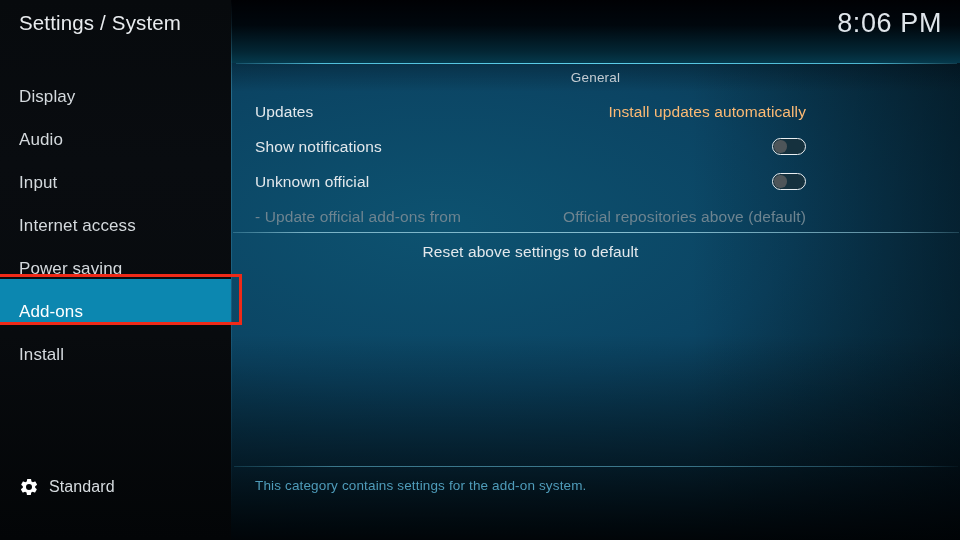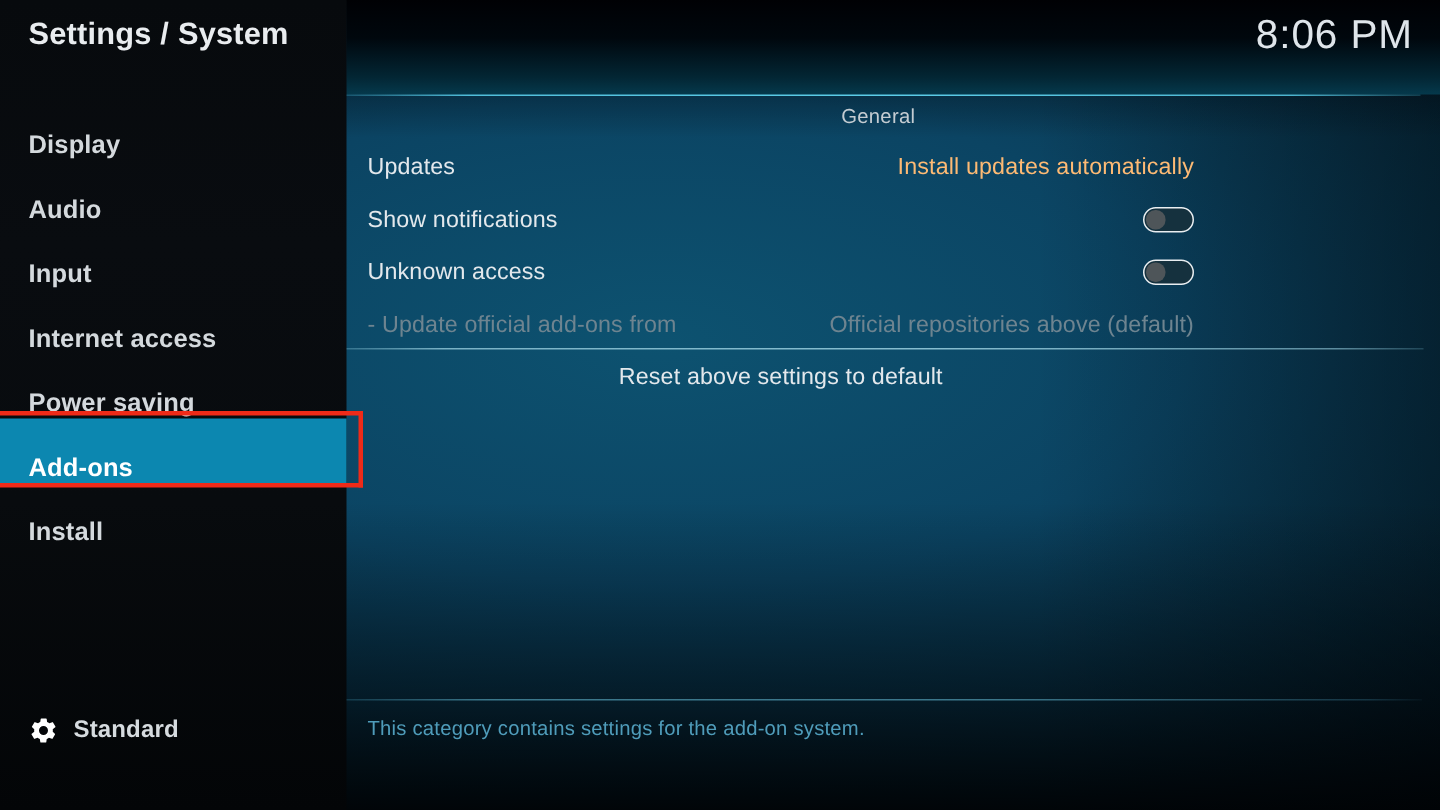--- a/index.html
+++ b/index.html
@@ -37,21 +37,20 @@
 
   
   .sidebar {
     position: absolute;
     left: 0; top: 0;
     width: 231px;
     height: 540px;
     background:
       linear-gradient(to bottom, #070a0d 0%, #090c10 30%, #080b0e 62%, #030507 100%);
     z-index: 5;
-    font-weight: bold;
   }
   .sidebar-title {
     position: absolute;
     left: 19px;
     top: 11px;
     font-size: 20.5px;
     color: #e9ecef;
     letter-spacing: 0.15px;
     white-space: nowrap;
   }
@@ -102,21 +101,21 @@
   .gear-icon { width: 20px; height: 20px; display: block; }
   .profile-label {
     font-size: 16px;
     color: #d6dbdf;
     letter-spacing: 0.1px;
   }
 
   
   .content {
     position: absolute;
-    left: 221px;
+    left: 231px;
     top: 0;
     width: 729px;
     height: 540px;
     z-index: 4;
   }
   .content-edge-left {
     position: absolute;
     left: 0; top: 0;
     width: 1px; height: 540px;
     background: linear-gradient(to bottom, rgba(80,170,200,0) 0%, rgba(90,180,210,0.35) 14%, rgba(70,150,185,0.22) 60%, rgba(40,90,120,0) 95%);
@@ -261,21 +260,21 @@
       </div>
 
       <div class="row">
         <span class="row-label">Show notifications</span>
         <span class="toggle">
           <span class="knob"></span>
         </span>
       </div>
 
       <div class="row">
-        <span class="row-label">Unknown access</span>
+        <span class="row-label">Unknown official</span>
         <span class="toggle">
           <span class="knob"></span>
         </span>
       </div>
 
       <div class="row dim">
         <span class="row-label">- Update official add-ons from</span>
         <span class="row-value">Official repositories above (default)</span>
       </div>
 

